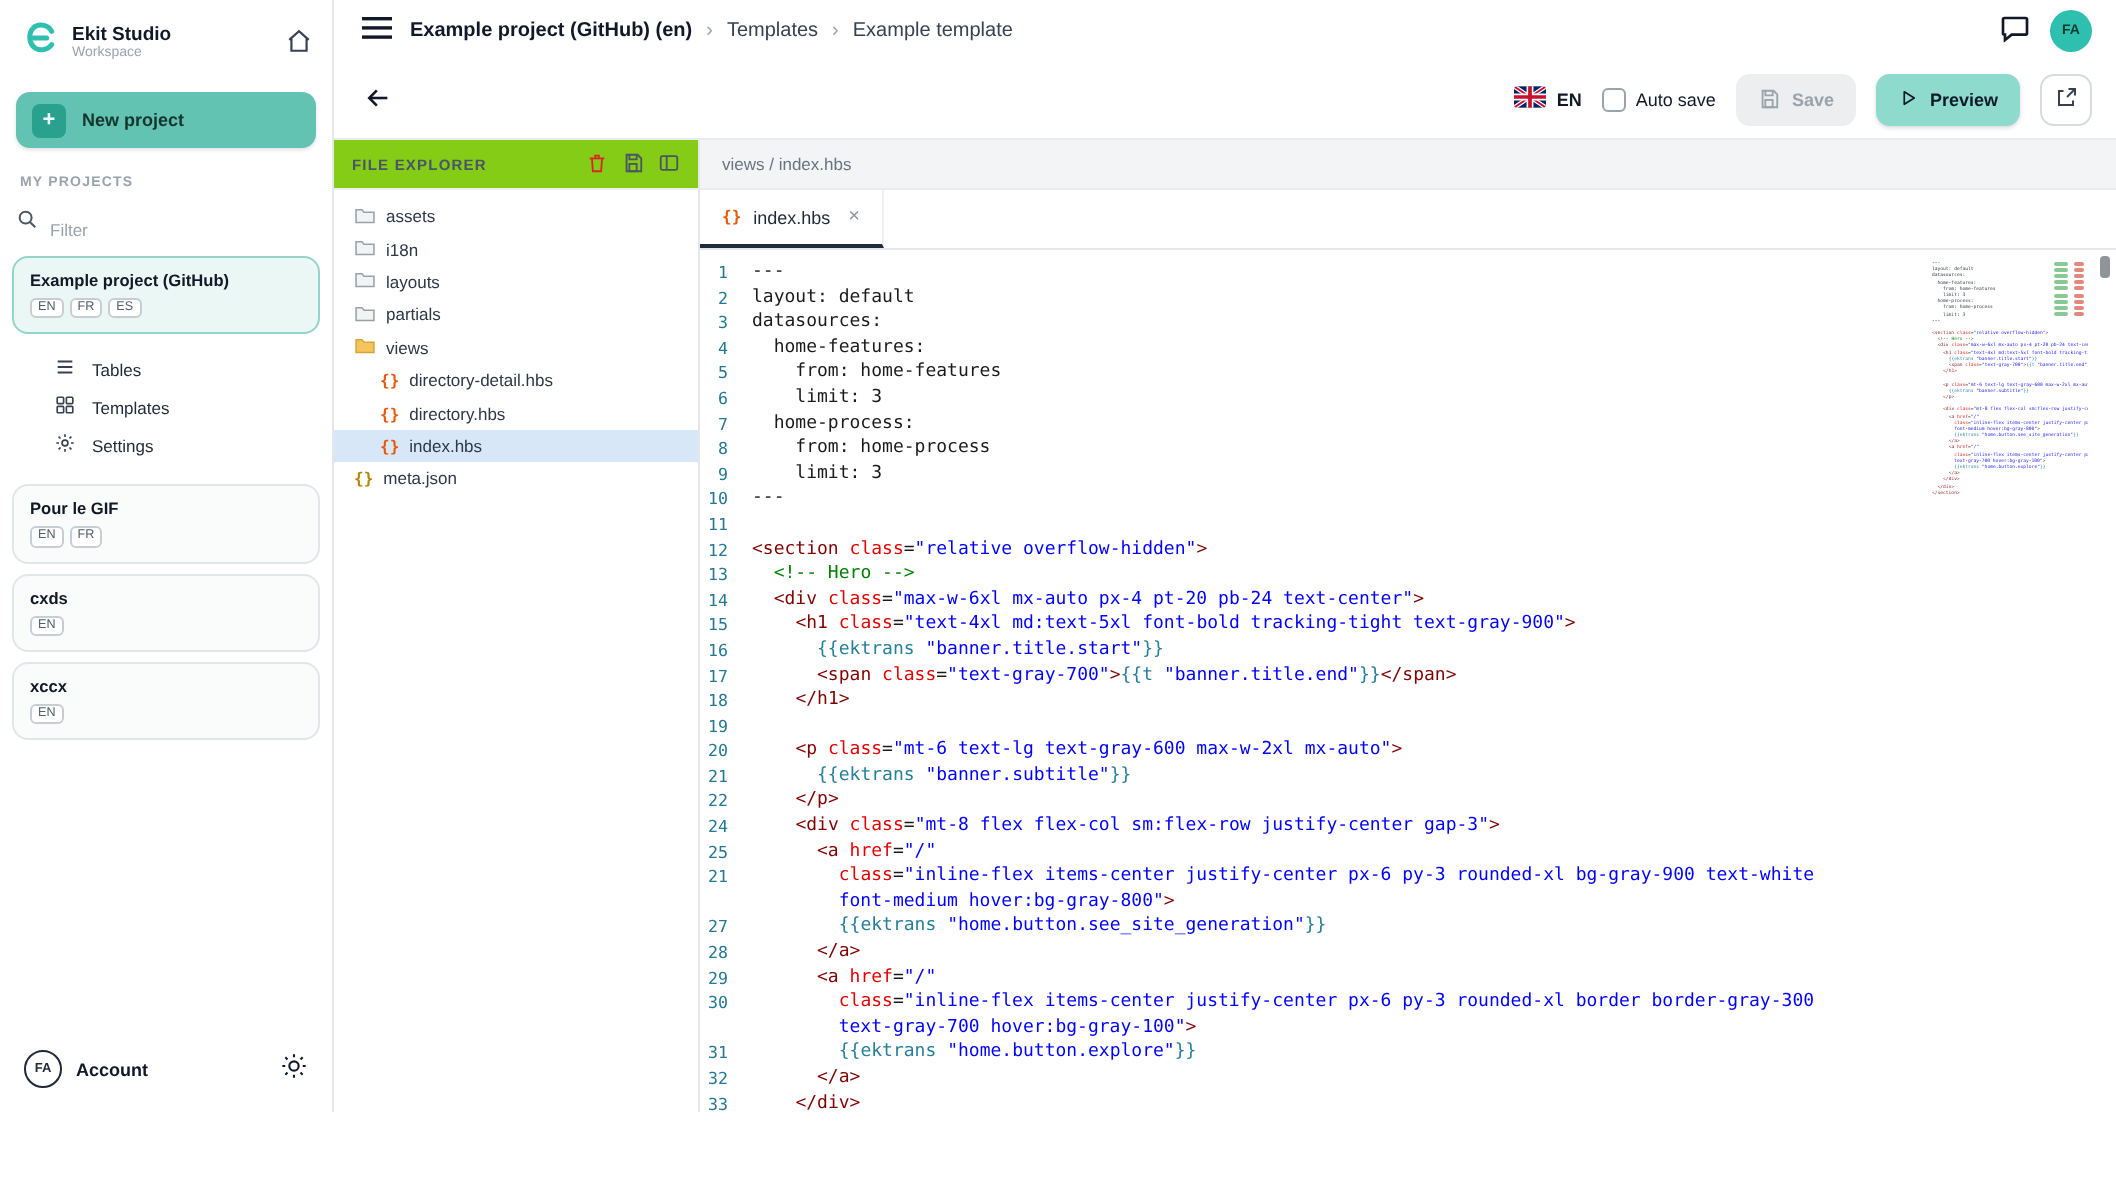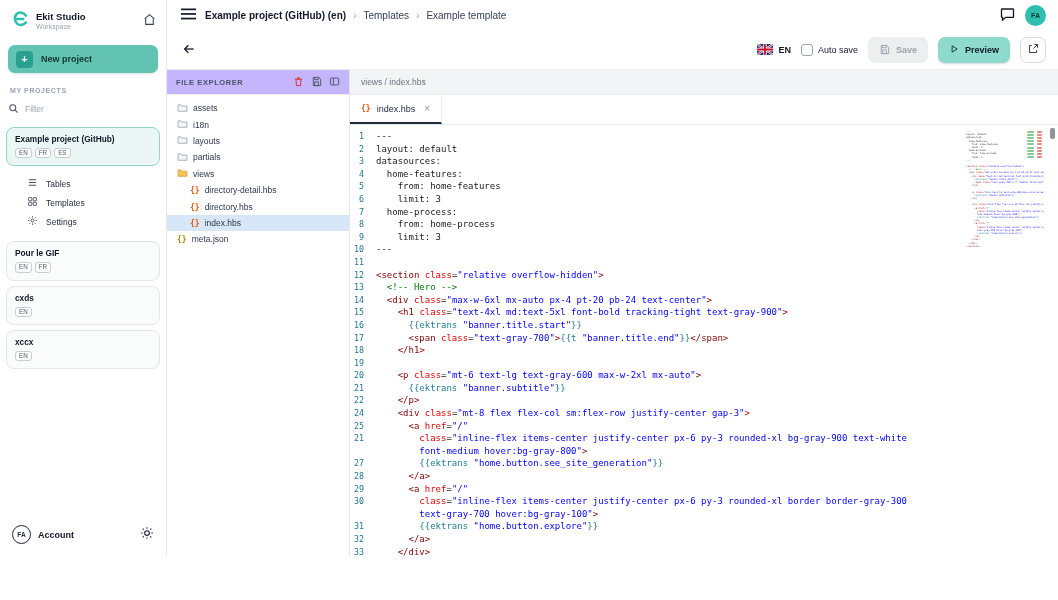--- a/index.html
+++ b/index.html
@@ -10,21 +10,21 @@
   
   .sidebar { width:167px; flex:none; border-right:1px solid #e5e7eb; display:flex; flex-direction:column; background:#fff; }
   .logo-row { display:flex; align-items:center; gap:6px; padding:9px 10px 6px 10px; }
   .logo-title { font-size:9.5px; font-weight:bold; color:#111827; line-height:1.15; }
   .logo-sub { font-size:7px; color:#9aa3ad; }
   .logo-home { margin-left:auto; background:none; border:none; cursor:pointer; display:flex; }
   .np-btn { margin:6px 8px 0 8px; display:flex; align-items:center; gap:8px; background:#62c3b2; border:none; border-radius:7px; padding:5px 8px; height:28px; cursor:pointer; box-shadow:0 1px 2px rgba(0,0,0,.12); }
   .np-plus { width:17px; height:17px; flex:none; background:#2aa08f; color:#eafff9; border-radius:4px; font-size:11px; font-weight:bold; line-height:16px; text-align:center; }
   .np-label { font-size:9px; font-weight:bold; color:#13352e; }
   .side-section { margin:14px 10px 3px 10px; font-size:7px; font-weight:bold; letter-spacing:.6px; color:#9aa3ad; }
-  .filter-row { margin:2px 8px 8px 8px; display:flex; align-items:center; gap:6px; height:20px; }
+  .filter-row { margin:2px 8px 8px 8px; display:flex; align-items:flex-end; gap:6px; height:20px; }
   .filter-row input { border:none; outline:none; font-size:8.5px; color:#374151; width:100%; background:transparent; font-family:inherit; }
   .filter-row input::placeholder { color:#9aa3ad; }
   .proj { margin:0 6px 5px 6px; border:1px solid #e3e6e9; background:#fafbfb; border-radius:8px; padding:6px 8px 7px 8px; cursor:pointer; }
   .proj.active { background:#eaf7f4; border-color:#93d6c8; }
   .proj-name { font-size:8.3px; font-weight:bold; color:#111827; white-space:nowrap; overflow:hidden; }
   .badges { margin-top:4px; display:flex; gap:3px; }
   .badge { font-size:6.3px; color:#52606d; border:1px solid #c8cdd2; border-radius:3px; padding:1px 3px; line-height:1; background:#fff; }
   .proj-menu { padding:3px 0 10px 27px; }
   .proj-menu-item { display:flex; align-items:center; gap:8px; height:19px; font-size:8.5px; color:#1f2937; cursor:pointer; }
   .mi { width:11px; height:11px; flex:none; }
@@ -52,21 +52,21 @@
   .autosave span { font-size:9px; color:#111827; }
   .btn { display:flex; align-items:center; gap:6px; border:none; border-radius:7px; padding:0 11px; height:26px; font-size:9px; font-family:inherit; cursor:pointer; }
   .btn-save { background:#eceef0; color:#9aa3ab; font-weight:bold; }
   .btn-preview { background:#8edacd; color:#0c1a2a; font-weight:bold; box-shadow:0 1px 2px rgba(0,0,0,.15); }
   .btn-ext { width:26px; height:26px; padding:0; justify-content:center; background:#fff; border:1px solid #d7dbe0; }
 
   .content { flex:1; min-height:0; display:flex; }
 
   
   .explorer { width:183px; flex:none; border-right:1px solid #e5e7eb; display:flex; flex-direction:column; }
-  .explorer-head { height:25px; flex:none; display:flex; align-items:center; padding:0 9px; background:#c4b5fd; border-bottom:1px solid #eceef0; }
+  .explorer-head { height:25px; flex:none; display:flex; align-items:center; padding:0 9px; background:#84cc16; border-bottom:1px solid #eceef0; }
   .explorer-title { font-size:7.5px; font-weight:bold; letter-spacing:.6px; color:#4a5568; }
   .explorer-icons { margin-left:auto; display:flex; gap:7px; align-items:center; }
   .tree { padding-top:5px; }
   .tree-row { height:16.4px; display:flex; align-items:center; gap:5px; font-size:8.5px; color:#2d3748; cursor:pointer; white-space:nowrap; }
   .tree-row.sel { background:#d8e7f7; }
   .ic { width:11px; height:11px; flex:none; }
   .fic { font-family:"DejaVu Sans Mono",monospace; font-size:8px; font-weight:bold; width:11px; text-align:center; flex:none; }
 
   
   .editor { flex:1; min-width:0; display:flex; flex-direction:column; }

